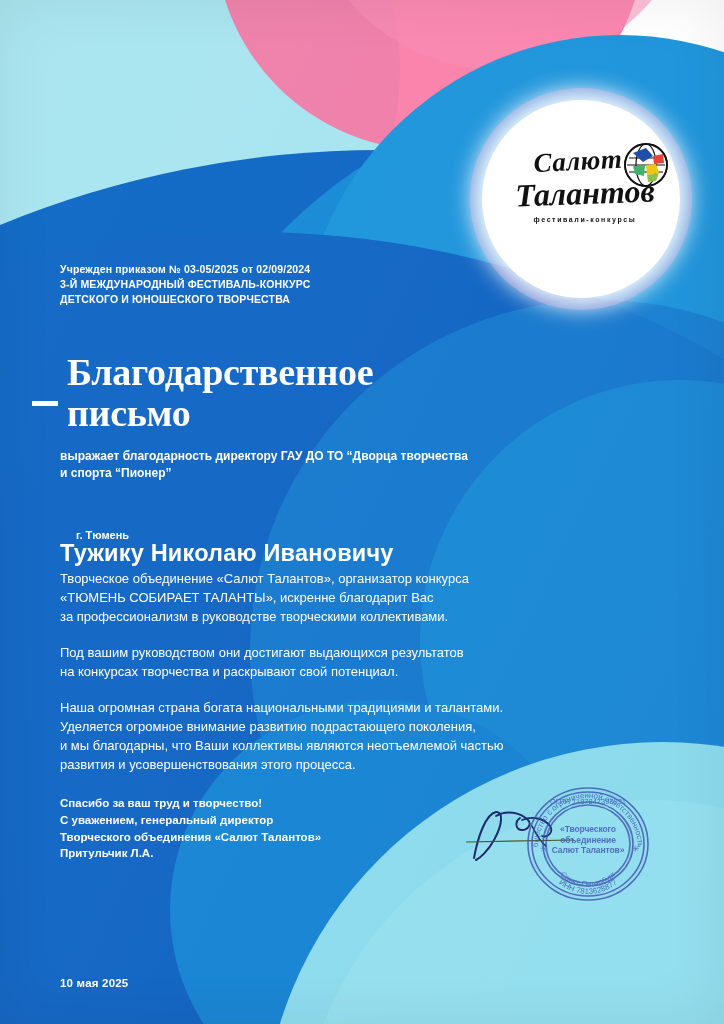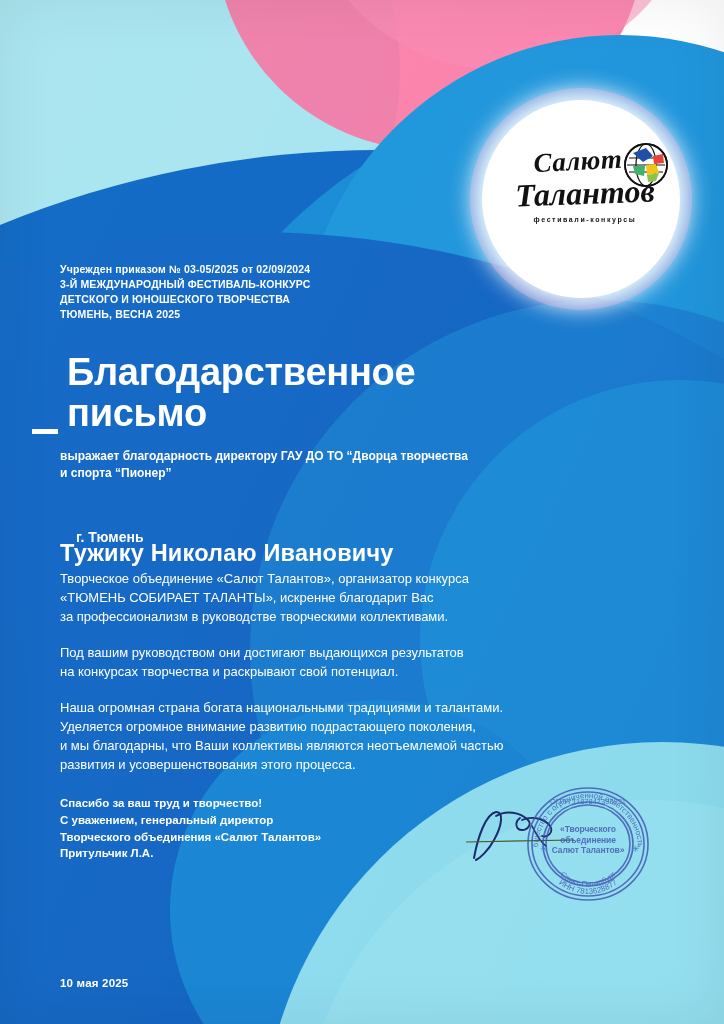--- a/index.html
+++ b/index.html
@@ -212,21 +212,22 @@
     letter-spacing: .15px;
   }
   .decree .caps { text-transform: uppercase; }
 
   .title-block {
     position: absolute;
     left: 32px;
     top: 352px;
     color: #ffffff;
     display: flex;
-    align-items: flex-end;
+    align-items: center;
+    font-family: Liberation Serif, serif;
   }
   .title-dash {
     width: 26px;
     height: 5px;
     background: #ffffff;
     margin-top: 20px;
     margin-right: 9px;
     flex: none;
   }
   .title-text {
@@ -253,21 +254,21 @@
     font-size: 23.5px;
     font-weight: bold;
     letter-spacing: .2px;
     margin-top: 48px;
   }
   .city {
     position: absolute;
     left: 60px;
     top: 529px;
     color: #ffffff;
-    font-size: 14px;
+    font-size: 11px;
     font-weight: bold;
     padding-left: 16px;
   }
 
   .body-text {
     position: absolute;
     left: 60px;
     top: 570px;
     width: 620px;
     color: #ffffff;
@@ -370,21 +371,20 @@
       </svg>
       <div class="logo-salut">Салют</div>
       <div class="logo-talantov">Талантов</div>
       <div class="logo-sub">фестивали-конкурсы</div>
     </div>
 
     <div class="decree">
       <div>Учрежден приказом № 03-05/2025 от 02/09/2024</div>
       <div class="caps">3-Й МЕЖДУНАРОДНЫЙ ФЕСТИВАЛЬ-КОНКУРС</div>
       <div class="caps">ДЕТСКОГО И ЮНОШЕСКОГО ТВОРЧЕСТВА</div>
-      <div class="caps">ТЮМЕНЬ, ВЕСНА 2025</div>
     </div>
 
     <div class="title-block">
       <div class="title-dash"></div>
       <div class="title-text">
         <div>Благодарственное</div>
         <div>письмо</div>
       </div>
     </div>
 

